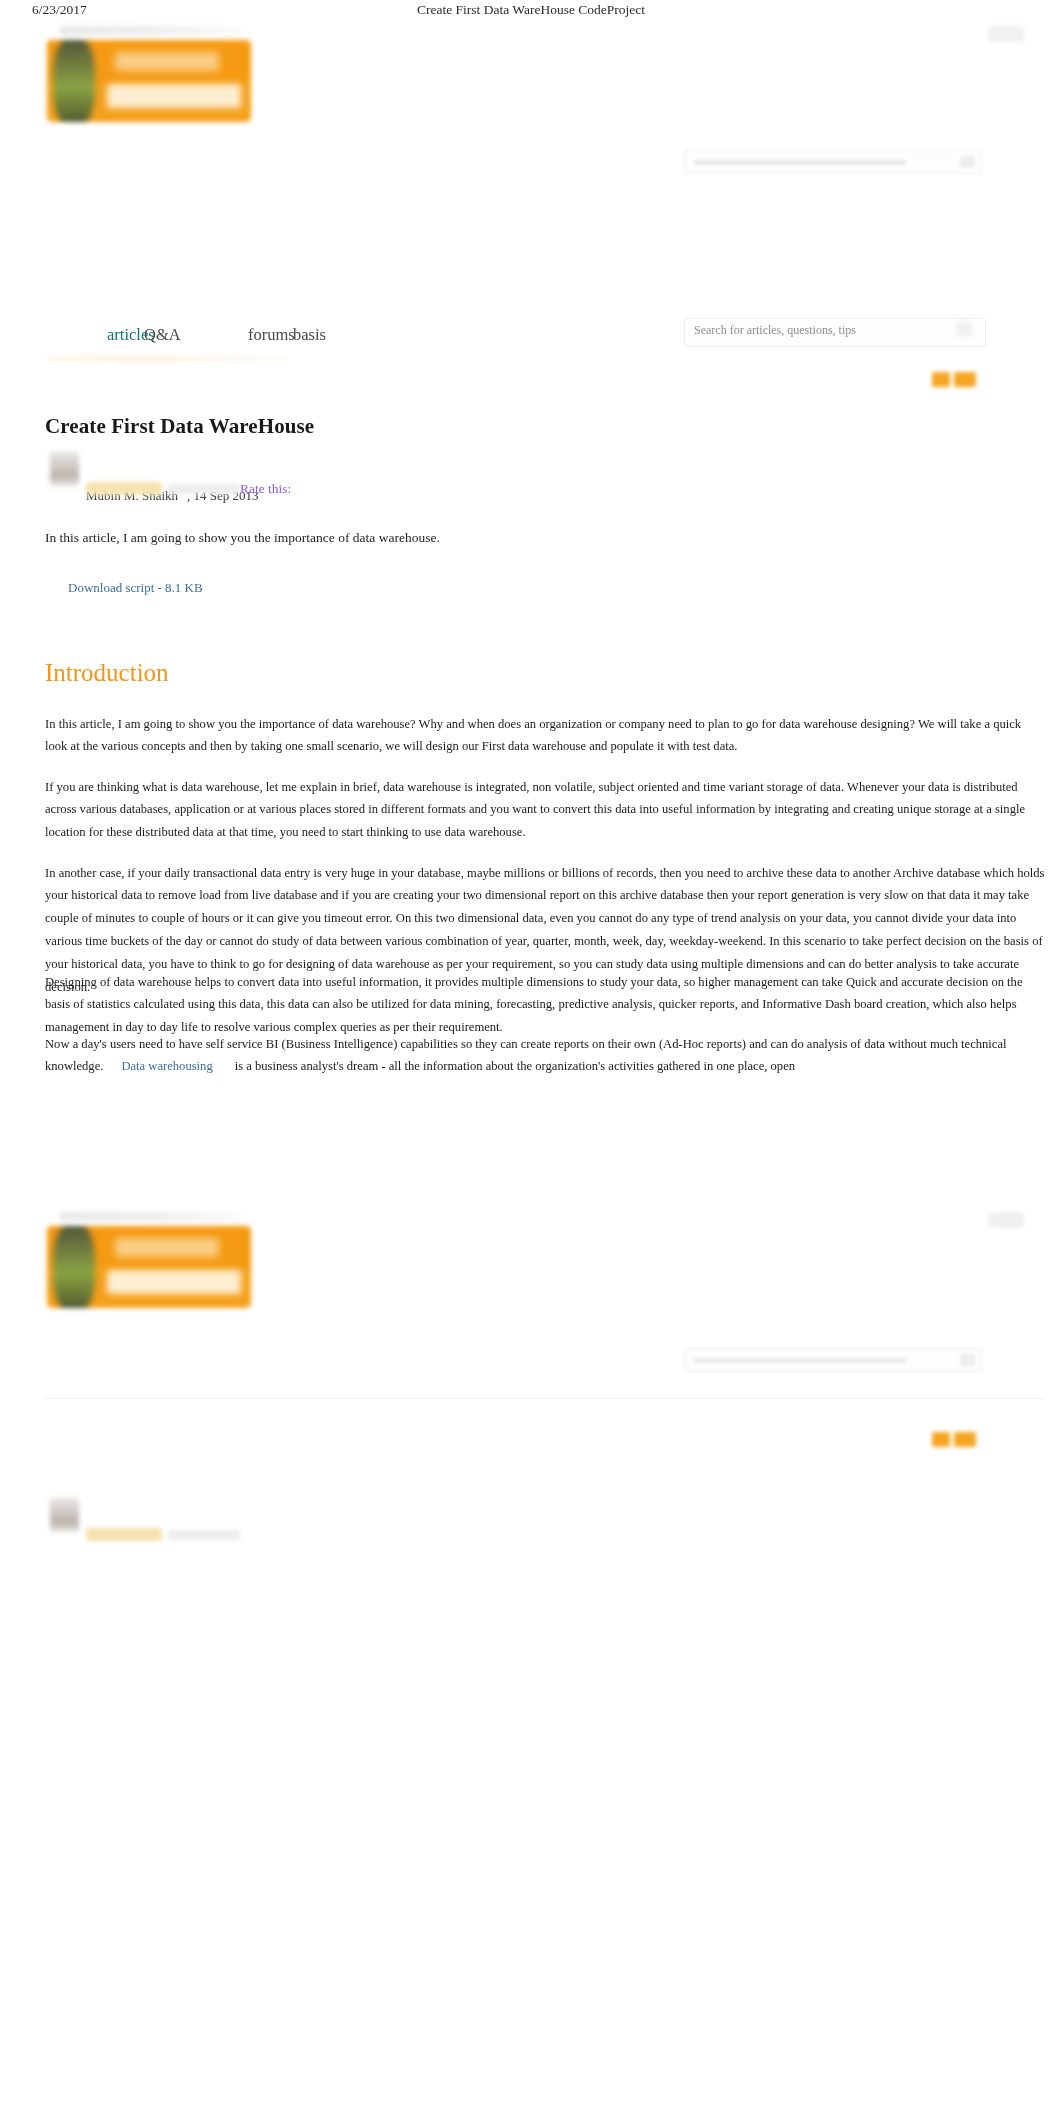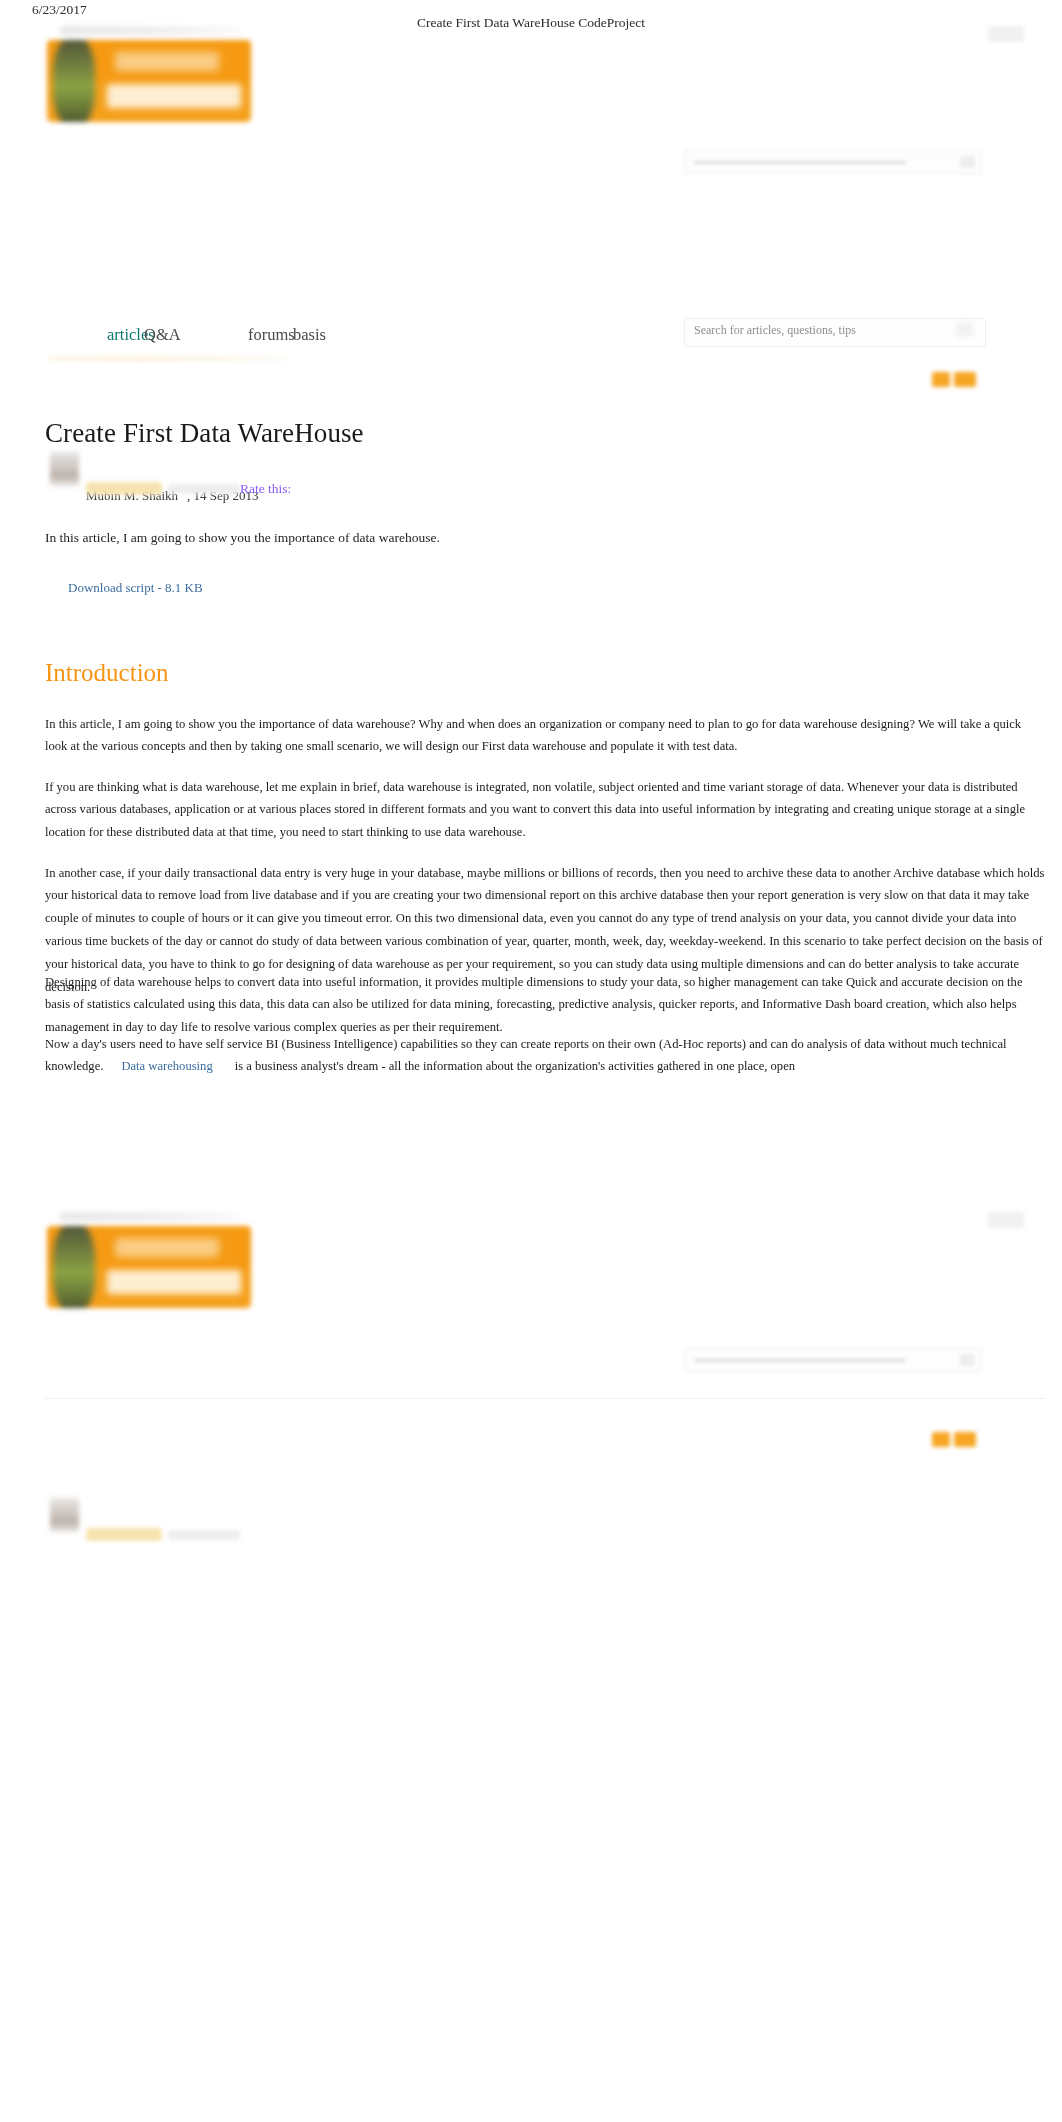--- a/index.html
+++ b/index.html
@@ -28,21 +28,21 @@
   }
   .print-header .ph-date {
     position: absolute;
     left: 32px;
     top: 2px;
     white-space: nowrap;
   }
   .print-header .ph-title {
     position: absolute;
     left: 0px;
-    top: 15px;
+    top: 2px;
     width: 1062px;
     text-align: center;
     white-space: nowrap;
   }
   .print-footer {
     position: absolute;
     top: 1562px;
     left: 0px;
     width: 1062px;
     height: 24px;
@@ -219,22 +219,22 @@
     height: 15px;
     background: #f6a623;
     border-radius: 2px;
   }
   .chip.wide { width: 22px; }
 
   
   .article-title {
     position: absolute;
     left: 45px;
-    font-size: 27px;
-    font-weight: normal;
+    font-size: 21px;
+    font-weight: bold;
     color: #1a1a1a;
     white-space: nowrap;
     letter-spacing: .1px;
   }
 
   
   .avatar-ghost {
     position: absolute;
     width: 29px;
     height: 34px;

